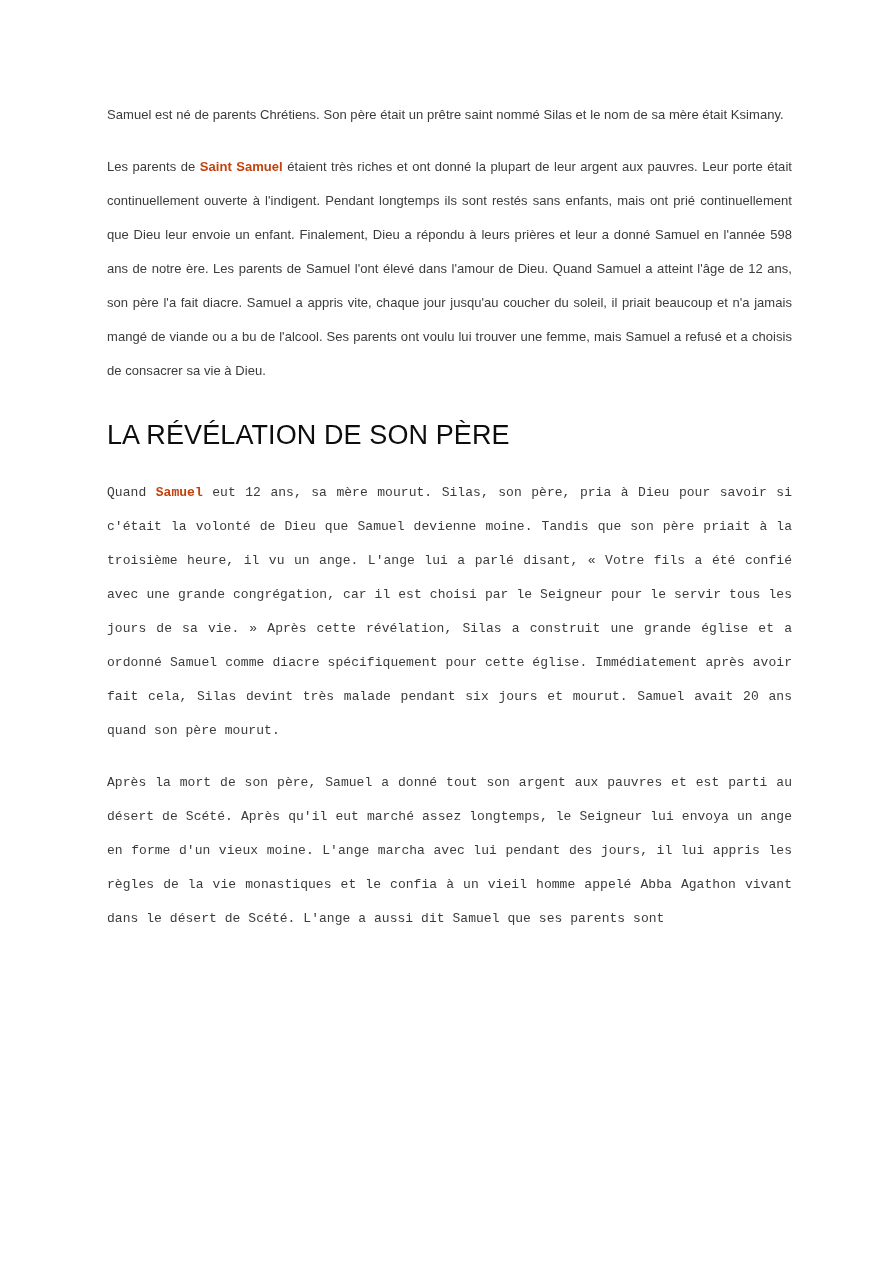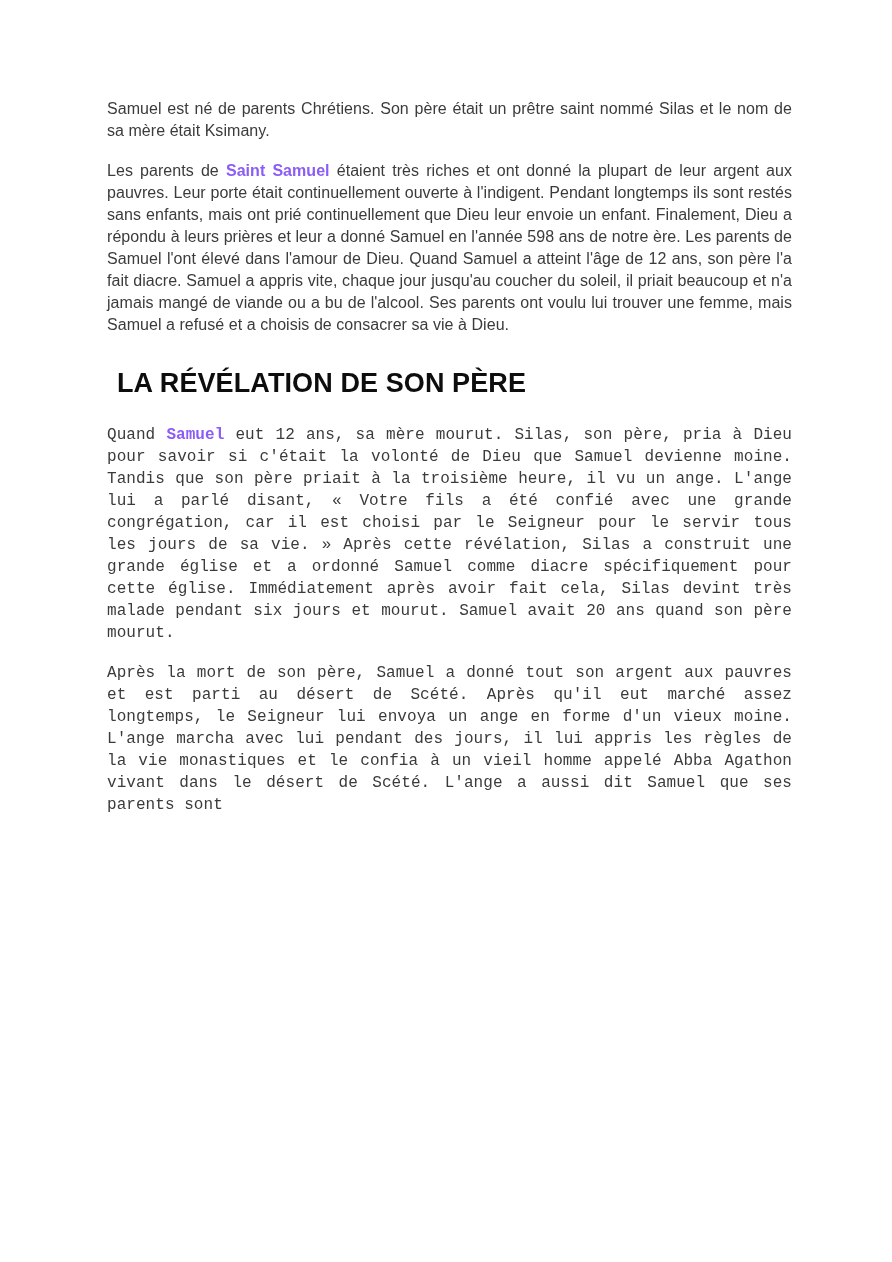--- a/index.html
+++ b/index.html
@@ -23,47 +23,47 @@
   }
 
   #content {
     position: absolute;
     left: 107px;
     top: 98px;
     width: 685px;
   }
 
   .para {
-    font-size: 16px;
-    line-height: 22px;
+    font-size: 13px;
+    line-height: 34px;
     color: #3b3b3b;
     text-align: justify;
     text-justify: inter-word;
     margin: 0 0 18px 0;
     letter-spacing: 0.05px;
     -webkit-font-smoothing: antialiased;
   }
 
   .para:last-child {
     margin-bottom: 0;
   }
 
   .para b,
   .para strong {
     font-weight: 700;
-    color: #8b5cf6;
+    color: #c2410c;
   }
 
   .heading {
     font-size: 27px;
     line-height: 34px;
-    font-weight: 700;
+    font-weight: 400;
     color: #0d0d0d;
     text-align: left;
-    margin: 10px;
+    margin: 0;
     padding: 0;
     letter-spacing: 0.1px;
     text-transform: none;
   }
 
   .heading-block {
     margin: 30px 0 24px 0;
   }
 
   .para-after-heading {

